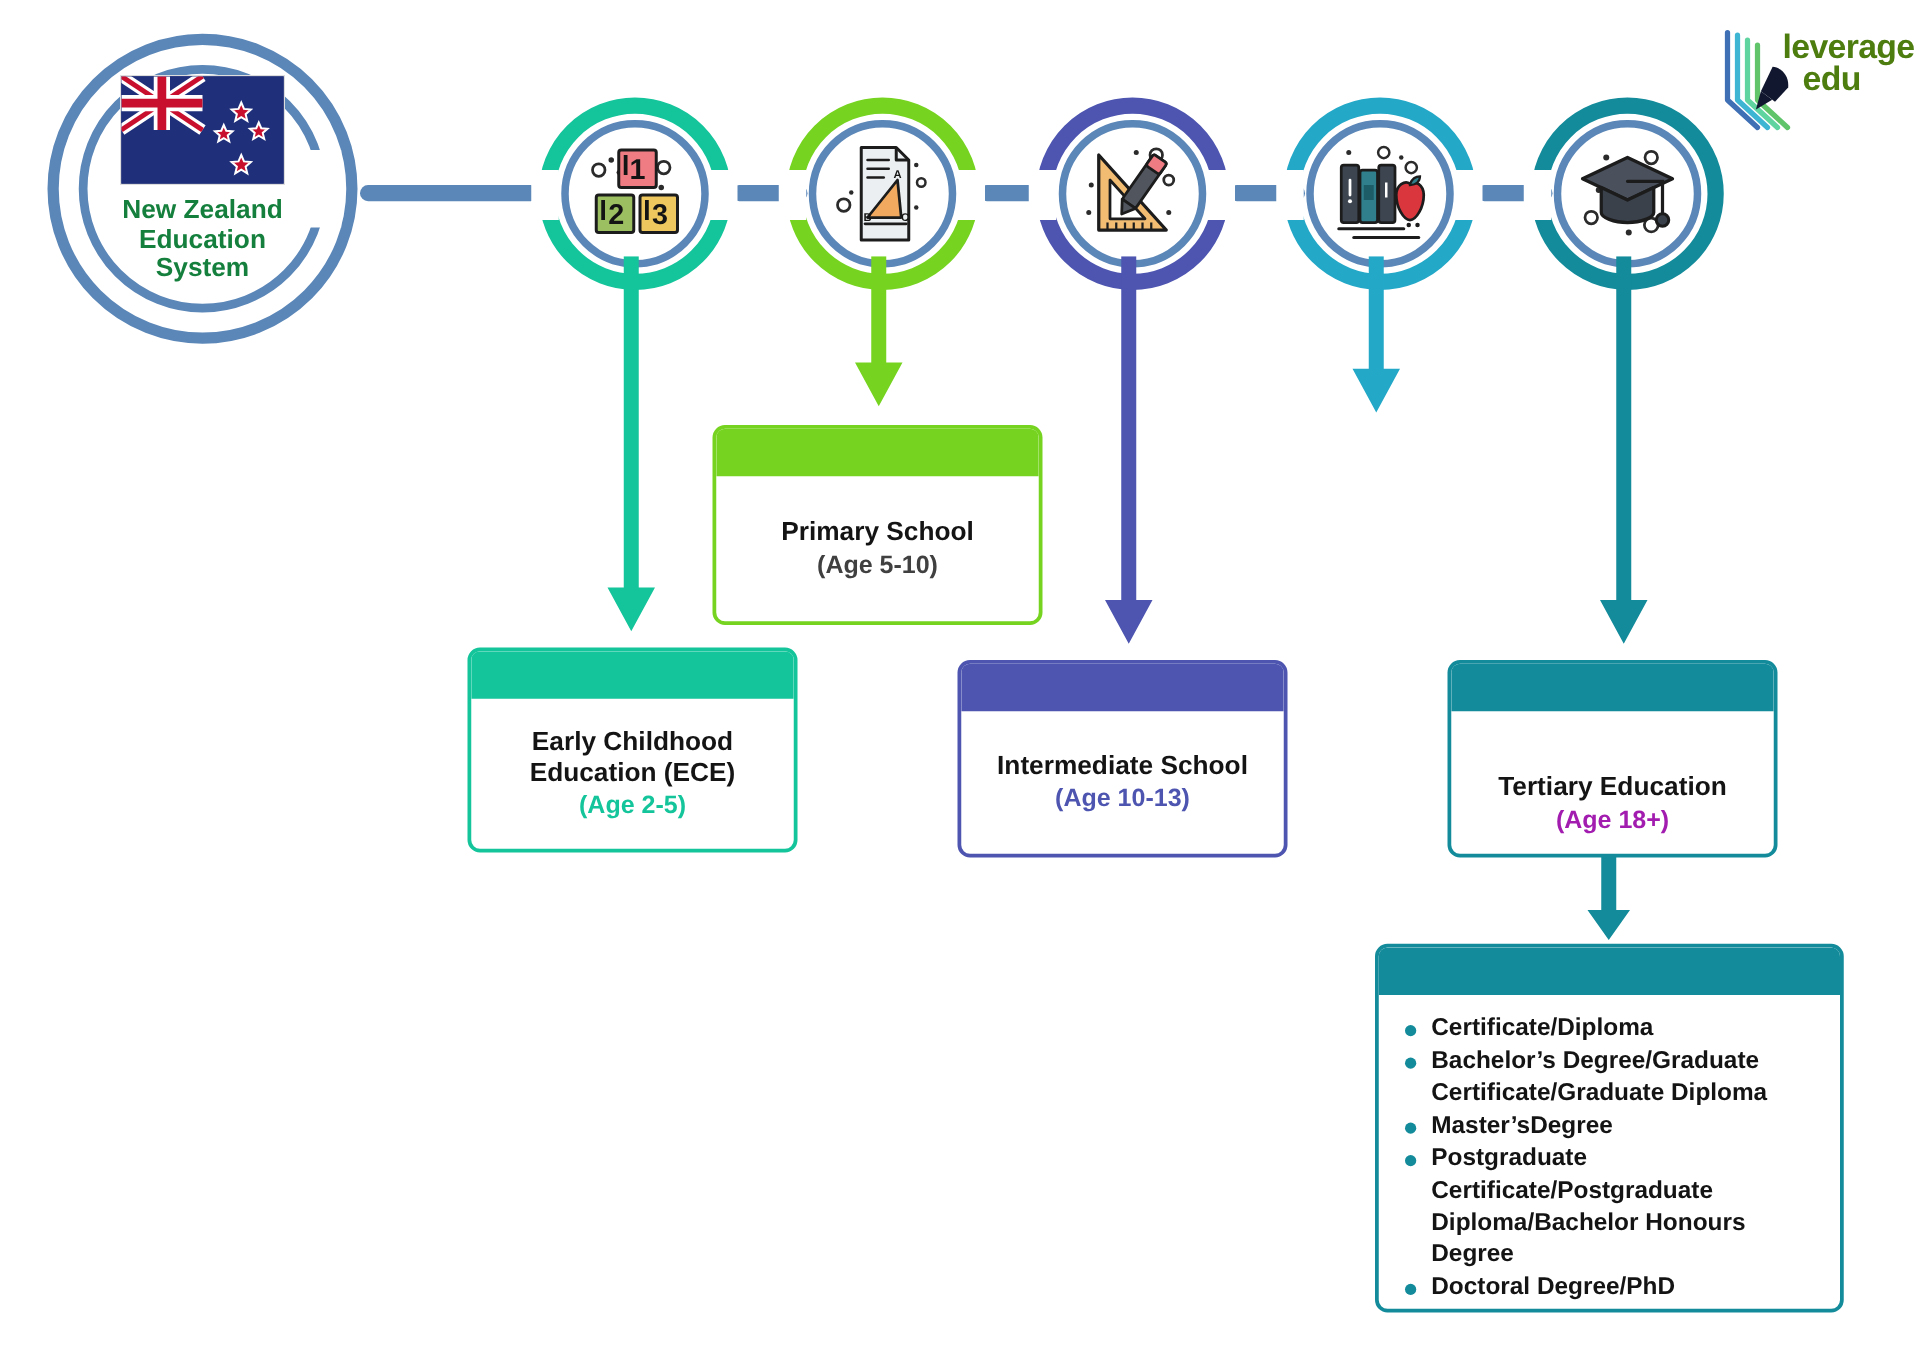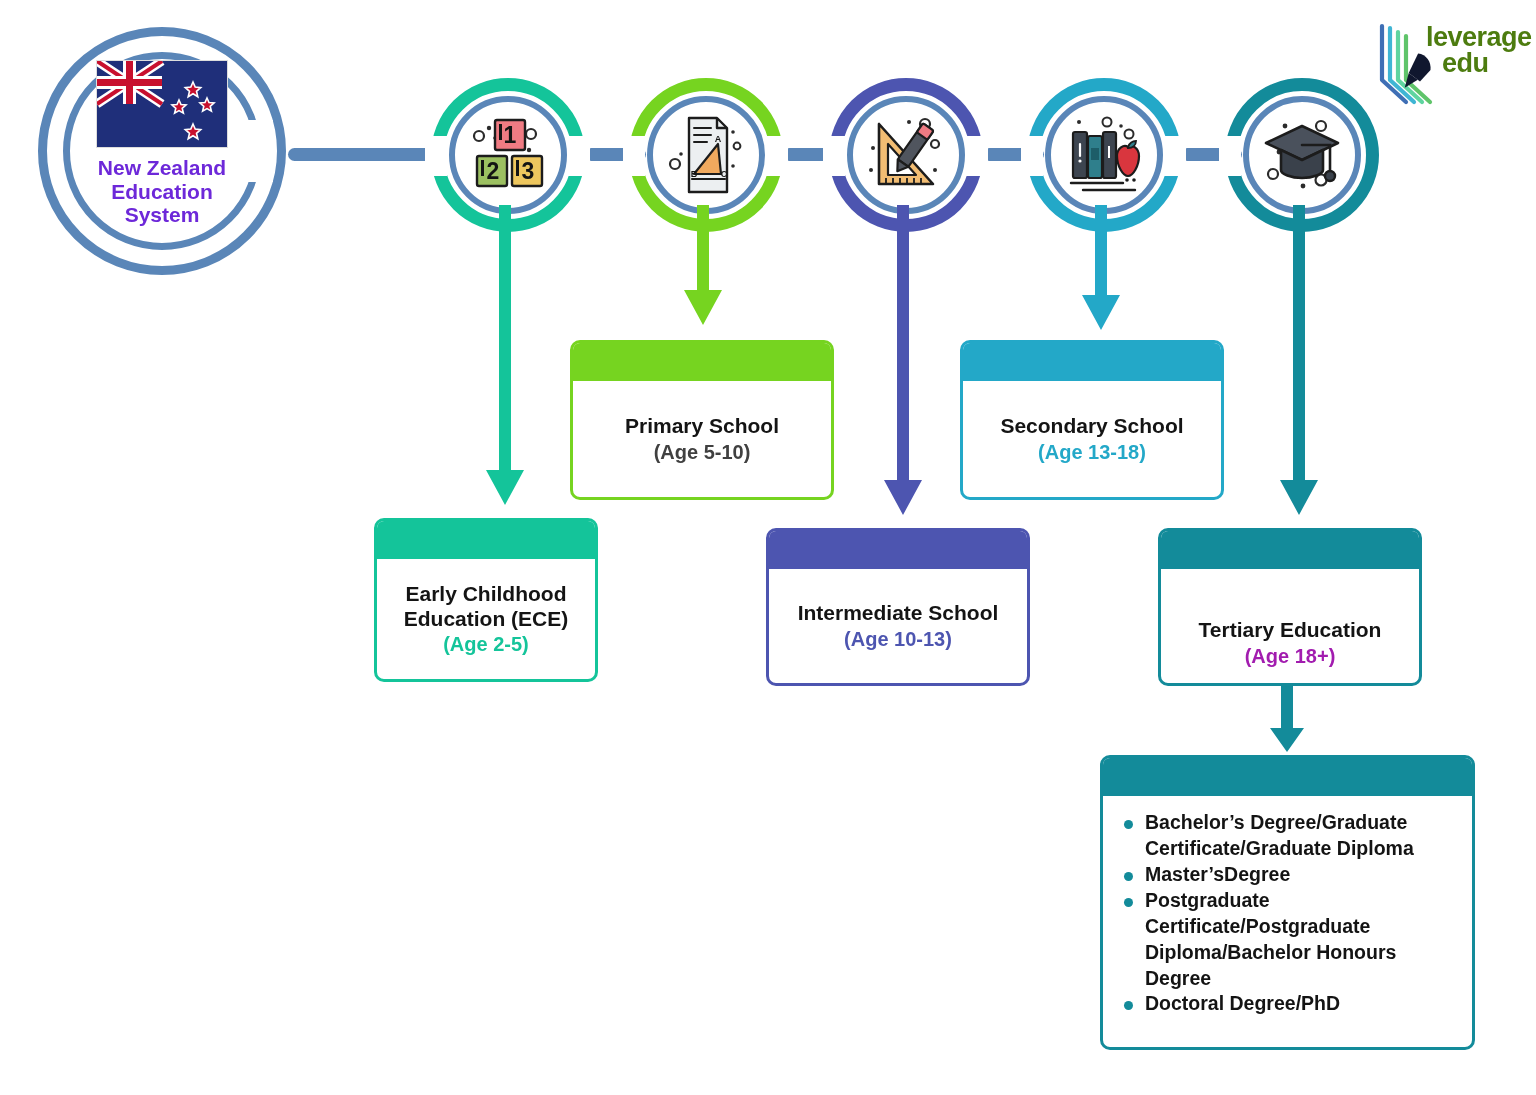--- a/index.html
+++ b/index.html
@@ -52,21 +52,21 @@
     position: relative;
     width: 132px; height: 88px;
     background: #1f2f7a;
     overflow: hidden;
     border: 1px solid #dddddd;
     box-sizing: border-box;
   }
   .title-text {
     margin-top: 8px;
     text-align: center;
-    color: #6d28d9;
+    color: #15803d;
     font-weight: bold;
     font-size: 21px;
     line-height: 1.13;
   }
 
   
   .stage-outer {
     width: 154px; height: 154px;
     border-radius: 50%;
     box-sizing: border-box;
@@ -389,21 +389,21 @@
   </svg>
 
   <svg class="abs" style="left:1264px; top:205px;" width="70" height="325">
     <path d="M29,0 L41,0 L41,275 L54,275 L35,310 L16,275 L29,275 z" fill="#138b9a"></path>
   </svg>
 
   <svg class="abs" style="left:1264px; top:680px;" width="46" height="78">
     <path d="M17,0 L29,0 L29,48 L40,48 L23,72 L6,48 L17,48 z" fill="#138b9a"></path>
   </svg>
 
-  <div class="abs stagebox" style="left:374px; top:518px; width:224px; height:164px; border-color:#14c49a;">
+  <div class="abs stagebox" style="left:374px; top:518px; width:264px; height:164px; border-color:#14c49a;">
     <div class="box-header" style="background:#14c49a;"></div>
     <div class="box-body">
       <div class="box-title">
         <div>Early Childhood</div>
         <div>Education (ECE)</div>
       </div>
       <div class="box-age" style="color:#14c49a;">(Age 2-5)</div>
     </div>
   </div>
 
@@ -416,40 +416,34 @@
   </div>
 
   <div class="abs stagebox" style="left:766px; top:528px; width:264px; height:158px; border-color:#4d55b0;">
     <div class="box-header" style="background:#4d55b0;"></div>
     <div class="box-body">
       <div class="box-title">Intermediate School</div>
       <div class="box-age" style="color:#4d55b0;">(Age 10-13)</div>
     </div>
   </div>
 
-  <div class="abs stagebox" style="left:960px; top:340px; width:264px; height:160px; border-color:#23a8c8;">
-    <div class="box-header" style="background:#23a8c8;"></div>
-    <div class="box-body">
-      <div class="box-title">Secondary School</div>
-      <div class="box-age" style="color:#23a8c8;">(Age 13-18)</div>
-    </div>
-  </div>
 
   <div class="abs stagebox" style="left:1158px; top:528px; width:264px; height:158px; border-color:#138b9a;gap:34px;">
     <div class="box-header" style="background:#138b9a;"></div>
     <div class="box-body">
       <div class="box-title">Tertiary Education</div>
       <div class="box-age" style="color:#a21caf;">(Age 18+)</div>
     </div>
   </div>
 
   <div class="abs listbox" style="left:1100px; top:755px; width:375px; height:295px;">
     <div class="listbox-header"></div>
     <div class="listbox-body">
       <ul class="cred-list">
+        <li>Certificate/Diploma</li>
         <li>Bachelor’s Degree/Graduate Certificate/Graduate Diploma</li>
         <li>Master’sDegree</li>
         <li>Postgraduate Certificate/Postgraduate Diploma/Bachelor Honours Degree</li>
         <li>Doctoral Degree/PhD</li>
       </ul>
     </div>
   </div>
 
   <div class="abs logo">
     <svg width="62" height="92" viewBox="0 0 62 92">

